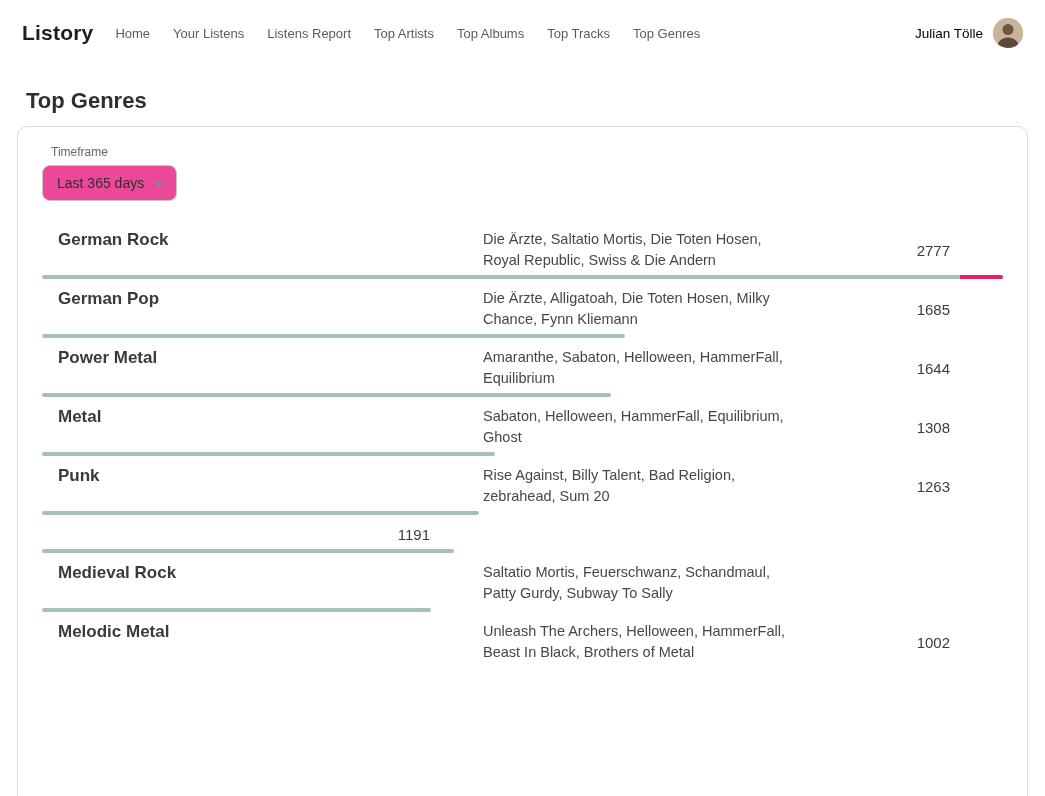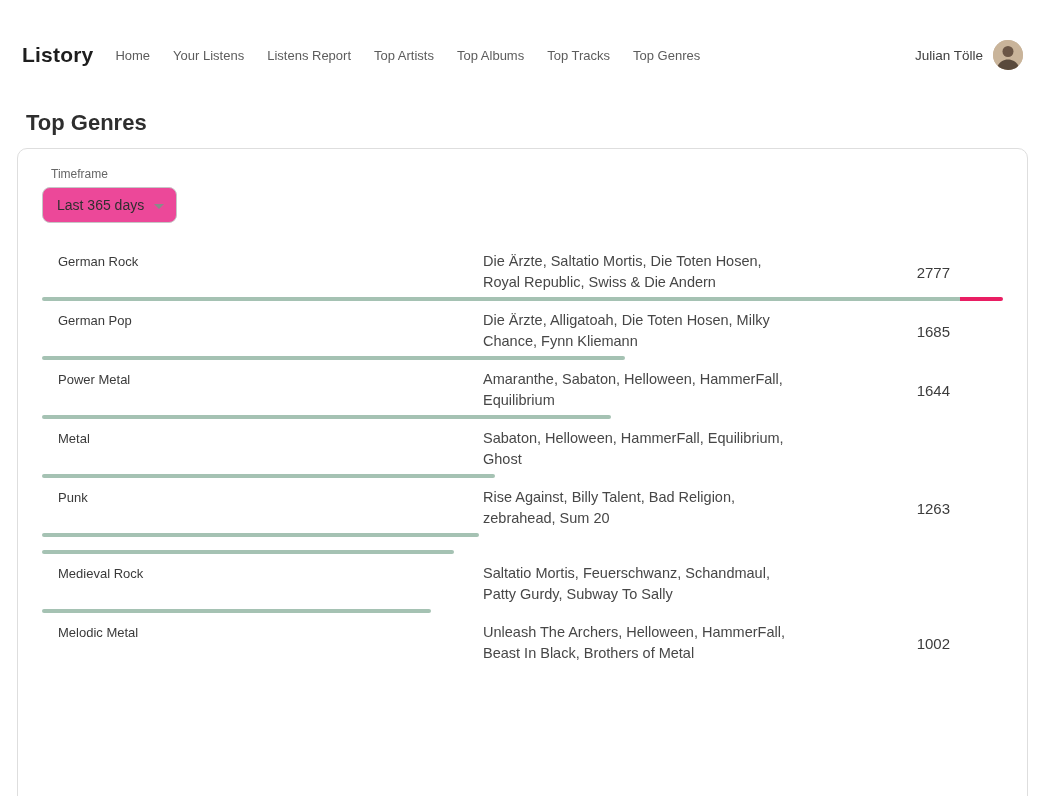--- a/index.html
+++ b/index.html
@@ -11,21 +11,20 @@
     color: #333;
   }
 
   
   .topbar {
     display: flex;
     align-items: center;
     height: 66px;
     padding: 0 22px;
     background: #fff;
-    margin-top: 22px;
   }
   .brand {
     font-size: 21px;
     font-weight: 700;
     color: #1e1e1e;
     margin-right: 22px;
     cursor: pointer;
     letter-spacing: 0.2px;
   }
   .nav {
@@ -41,21 +40,21 @@
   }
   .user {
     margin-left: auto;
     display: flex;
     align-items: center;
     gap: 10px;
     cursor: pointer;
   }
   .user-name {
     font-size: 13.5px;
-    color: #404040;
+    color: #000000;
   }
   .avatar {
     width: 30px; height: 30px;
     border-radius: 50%;
     overflow: hidden;
     background: #cdb9a2;
     flex: 0 0 auto;
   }
   .avatar svg { display: block; }
 
@@ -108,22 +107,22 @@
     margin-top: 22px;
   }
   .genre-row {
     position: relative;
     display: grid;
     grid-template-columns: 441px 320px 1fr;
     align-items: start;
     padding: 6px 0 11px 0;
   }
   .genre-name {
-    font-size: 13px;
-    font-weight: 400;
+    font-size: 17px;
+    font-weight: 700;
     color: #3a3a3a;
     padding-left: 16px;
     line-height: 21px;
   }
   .genre-artists {
     font-size: 14.5px;
     color: #474747;
     line-height: 21px;
     padding-right: 16px;
   }
@@ -203,32 +202,34 @@
   <div class="genre-row">
     <div class="genre-name">Power Metal</div>
     <div class="genre-artists">Amaranthe, Sabaton, Helloween, HammerFall, Equilibrium</div>
     <div class="genre-count">1644</div>
     <div class="genre-bar" style="width: 59.2006%; background: rgb(165, 194, 179);"></div>
   </div>
 
   <div class="genre-row">
     <div class="genre-name">Metal</div>
     <div class="genre-artists">Sabaton, Helloween, HammerFall, Equilibrium, Ghost</div>
+    <div class="genre-count">1308</div>
     <div class="genre-bar" style="width: 47.1012%; background: rgb(165, 194, 179);"></div>
   </div>
 
   <div class="genre-row">
     <div class="genre-name">Punk</div>
     <div class="genre-artists">Rise Against, Billy Talent, Bad Religion, zebrahead, Sum 20</div>
     <div class="genre-count">1263</div>
     <div class="genre-bar" style="width: 45.4807%; background: rgb(165, 194, 179);"></div>
   </div>
 
 
   <div class="genre-row">
+    <div class="genre-count">1191</div>
     <div class="genre-bar" style="width: 42.888%; background: rgb(165, 194, 179);"></div>
   </div>
 
 
   <div class="genre-row">
     <div class="genre-name">Medieval Rock</div>
     <div class="genre-artists">Saltatio Mortis, Feuerschwanz, Schandmaul, Patty Gurdy, Subway To Sally</div>
     <div class="genre-bar" style="width: 40.4393%; background: rgb(165, 194, 179);"></div>
   </div>
 

